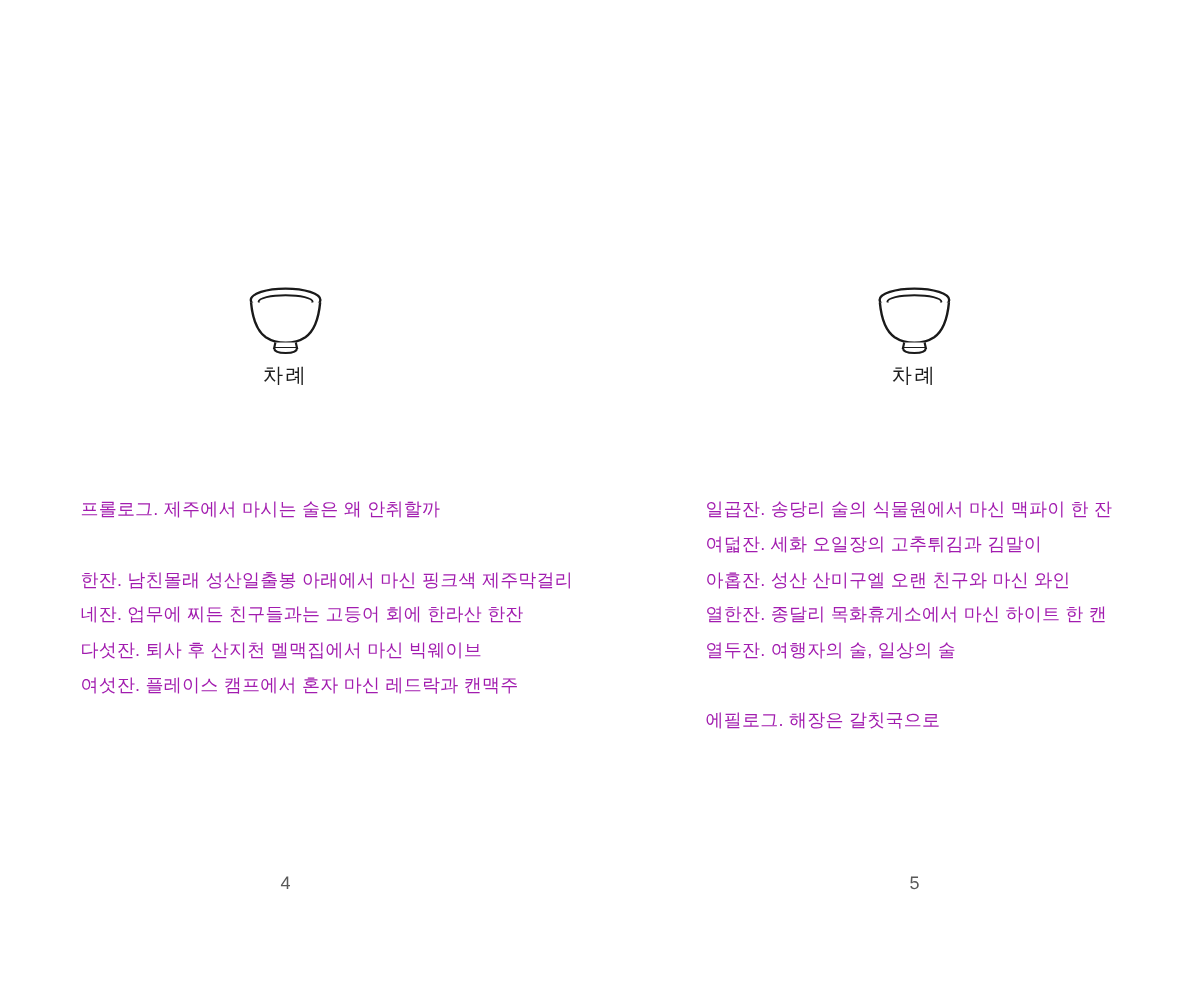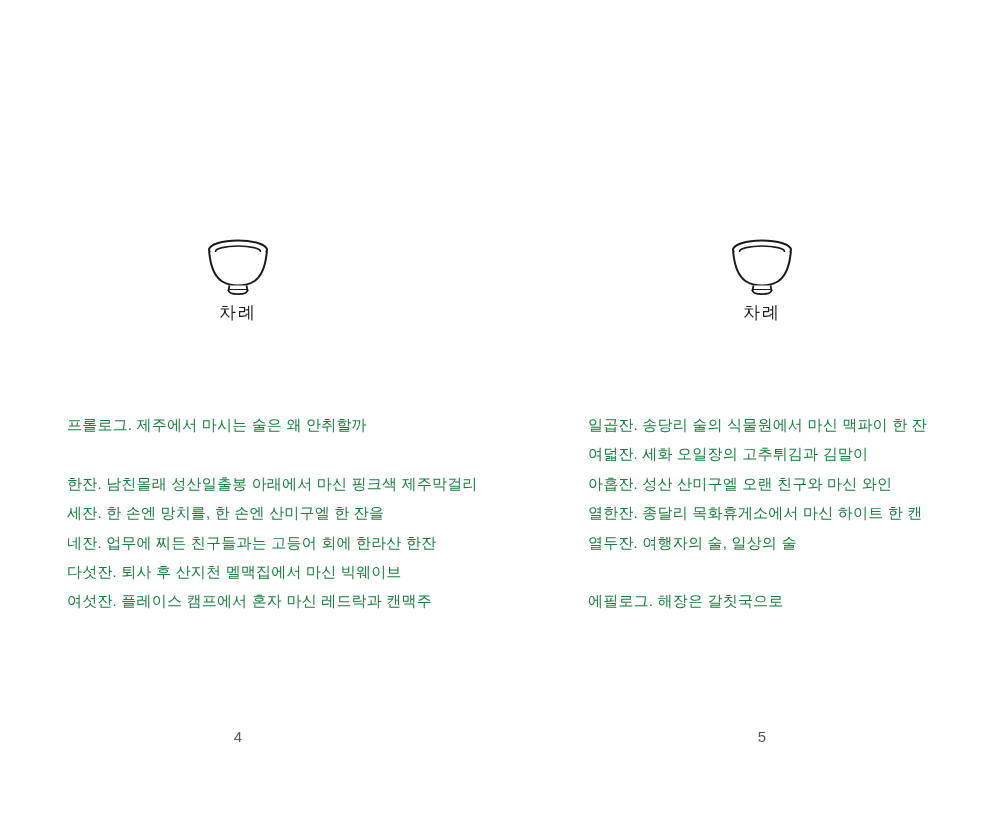--- a/index.html
+++ b/index.html
@@ -44,21 +44,21 @@
     color: #1e1e1e;
     white-space: nowrap;
   }
   .entries {
     position: absolute;
     top: 410px;
     left: var(--text-left);
     right: 10px;
     font-size: 15px;
     line-height: 29.4px;
-    color: #15803d;
+    color: #a21caf;
     letter-spacing: 0.2px;
   }
   .entry { white-space: nowrap; }
   .entry.gap-after  { margin-bottom: 29.4px; }
   .entry.gap-before { margin-top: 29.4px; }
 
   .pagenum {
     position: absolute;
     top: 729px;
     left: var(--axis);
@@ -78,21 +78,20 @@
       <ellipse cx="31" cy="12.5" rx="22.5" ry="5.5" fill="none" stroke="#1a1a1a" stroke-width="1.6"></ellipse>
       <path d="M2.2,13 C3.5,27 8,37.5 14.5,42 C19.5,45.3 25,46.5 31,46.5 C37,46.5 42.5,45.3 47.5,42 C54,37.5 58.5,27 59.8,13" fill="#ffffff" stroke="#1a1a1a" stroke-width="2"></path>
       <path d="M22.5,46.5 L21.5,51 L40.5,51 L39.5,46.5" fill="#ffffff" stroke="#1a1a1a" stroke-width="1.8"></path>
       <path d="M21.5,51 C21.5,53.8 25.5,55.2 31,55.2 C36.5,55.2 40.5,53.8 40.5,51" fill="#ffffff" stroke="#1a1a1a" stroke-width="1.8"></path>
     </svg>
   </div>
   <div class="toc-title">차례</div>
   <div class="entries">
     <div class="entry gap-after">프롤로그. 제주에서 마시는 술은 왜 안취할까</div>
     <div class="entry">한잔. 남친몰래 성산일출봉 아래에서 마신 핑크색 제주막걸리</div>
-    <div class="entry">세잔. 한 손엔 망치를, 한 손엔 산미구엘 한 잔을</div>
     <div class="entry">네잔. 업무에 찌든 친구들과는 고등어 회에 한라산 한잔</div>
     <div class="entry">다섯잔. 퇴사 후 산지천 멜맥집에서 마신 빅웨이브</div>
     <div class="entry">여섯잔. 플레이스 캠프에서 혼자 마신 레드락과 캔맥주</div>
   </div>
   <div class="pagenum">4</div>
 </div>
 
 <div class="page" id="page-right">
   <div class="bowl">
     <svg width="62" height="57" viewBox="0 0 62 57" xmlns="http://www.w3.org/2000/svg">

